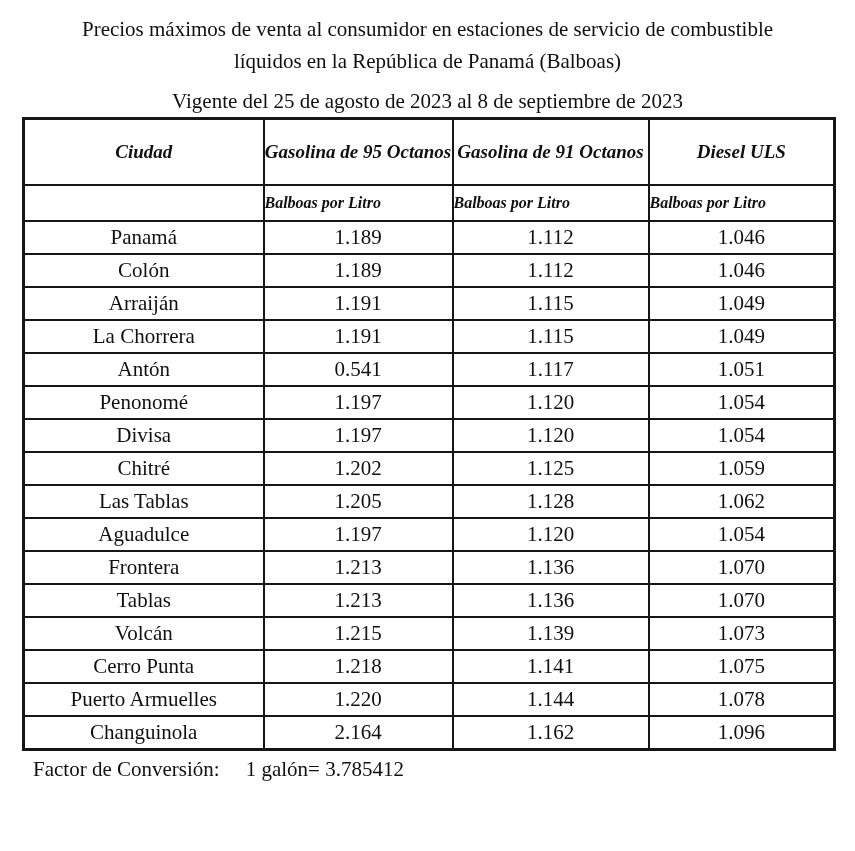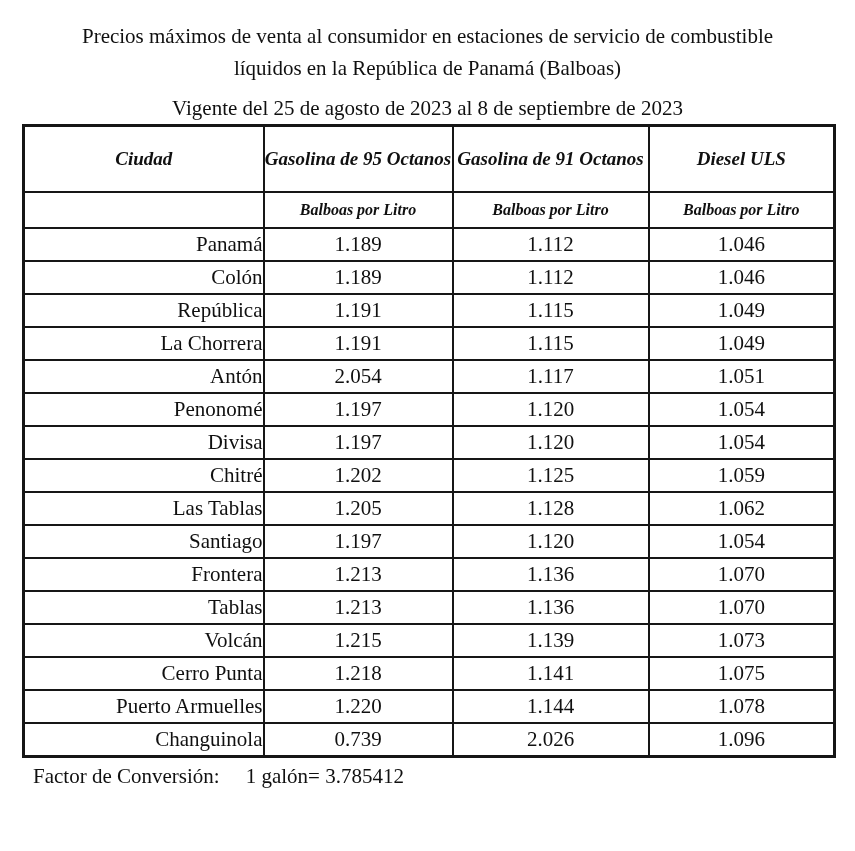--- a/index.html
+++ b/index.html
@@ -10,21 +10,21 @@
   .page {
     position: relative;
     width: 855px;
     height: 851px;
     background: #ffffff;
     color: #101010;
     font-family: "Liberation Serif", "DejaVu Serif", serif;
     overflow: hidden;
   }
   .title {
-    padding-top: 21px;
+    padding-top: 14px;
     text-align: center;
     font-size: 21px;
     line-height: 1.5;
   }
   .subtitle {
     margin-top: 12px;
     text-align: center;
     font-size: 21px;
   }
   table.price-table {
@@ -50,27 +50,27 @@
     font-style: italic;
     text-align: center;
     vertical-align: middle;
     padding: 0 18px;
   }
   th.sub-head {
     height: 34px;
     font-size: 16px;
     font-weight: bold;
     font-style: italic;
-    text-align: center;
+    text-align: left;
     vertical-align: middle;
   }
   td.city {
     height: 31px;
     font-size: 21px;
-    text-align: right;
+    text-align: center;
     padding-left: 8px;
     vertical-align: middle;
     white-space: nowrap;
     overflow: hidden;
   }
   td.price {
     height: 31px;
     font-size: 21px;
     text-align: center;
     vertical-align: middle;
@@ -124,34 +124,34 @@
           <td class="price">1.112</td>
           <td class="price">1.046</td>
         </tr>
         <tr>
           <td class="city">Colón</td>
           <td class="price">1.189</td>
           <td class="price">1.112</td>
           <td class="price">1.046</td>
         </tr>
         <tr>
-          <td class="city">República</td>
+          <td class="city">Arraiján</td>
           <td class="price">1.191</td>
           <td class="price">1.115</td>
           <td class="price">1.049</td>
         </tr>
         <tr>
           <td class="city">La Chorrera</td>
           <td class="price">1.191</td>
           <td class="price">1.115</td>
           <td class="price">1.049</td>
         </tr>
         <tr>
           <td class="city">Antón</td>
-          <td class="price">2.054</td>
+          <td class="price">0.541</td>
           <td class="price">1.117</td>
           <td class="price">1.051</td>
         </tr>
         <tr>
           <td class="city">Penonomé</td>
           <td class="price">1.197</td>
           <td class="price">1.120</td>
           <td class="price">1.054</td>
         </tr>
         <tr>
@@ -166,21 +166,21 @@
           <td class="price">1.125</td>
           <td class="price">1.059</td>
         </tr>
         <tr>
           <td class="city">Las Tablas</td>
           <td class="price">1.205</td>
           <td class="price">1.128</td>
           <td class="price">1.062</td>
         </tr>
         <tr>
-          <td class="city">Santiago</td>
+          <td class="city">Aguadulce</td>
           <td class="price">1.197</td>
           <td class="price">1.120</td>
           <td class="price">1.054</td>
         </tr>
         <tr>
           <td class="city">Frontera</td>
           <td class="price">1.213</td>
           <td class="price">1.136</td>
           <td class="price">1.070</td>
         </tr>
@@ -203,22 +203,22 @@
           <td class="price">1.075</td>
         </tr>
         <tr>
           <td class="city">Puerto Armuelles</td>
           <td class="price">1.220</td>
           <td class="price">1.144</td>
           <td class="price">1.078</td>
         </tr>
         <tr>
           <td class="city">Changuinola</td>
-          <td class="price">0.739</td>
-          <td class="price">2.026</td>
+          <td class="price">2.164</td>
+          <td class="price">1.162</td>
           <td class="price">1.096</td>
         </tr>
       </tbody>
   </table>
 
   <div class="footer">
     <span>Factor de Conversión:</span><span class="value">1 galón= 3.785412</span>
   </div>
 
 </div>

